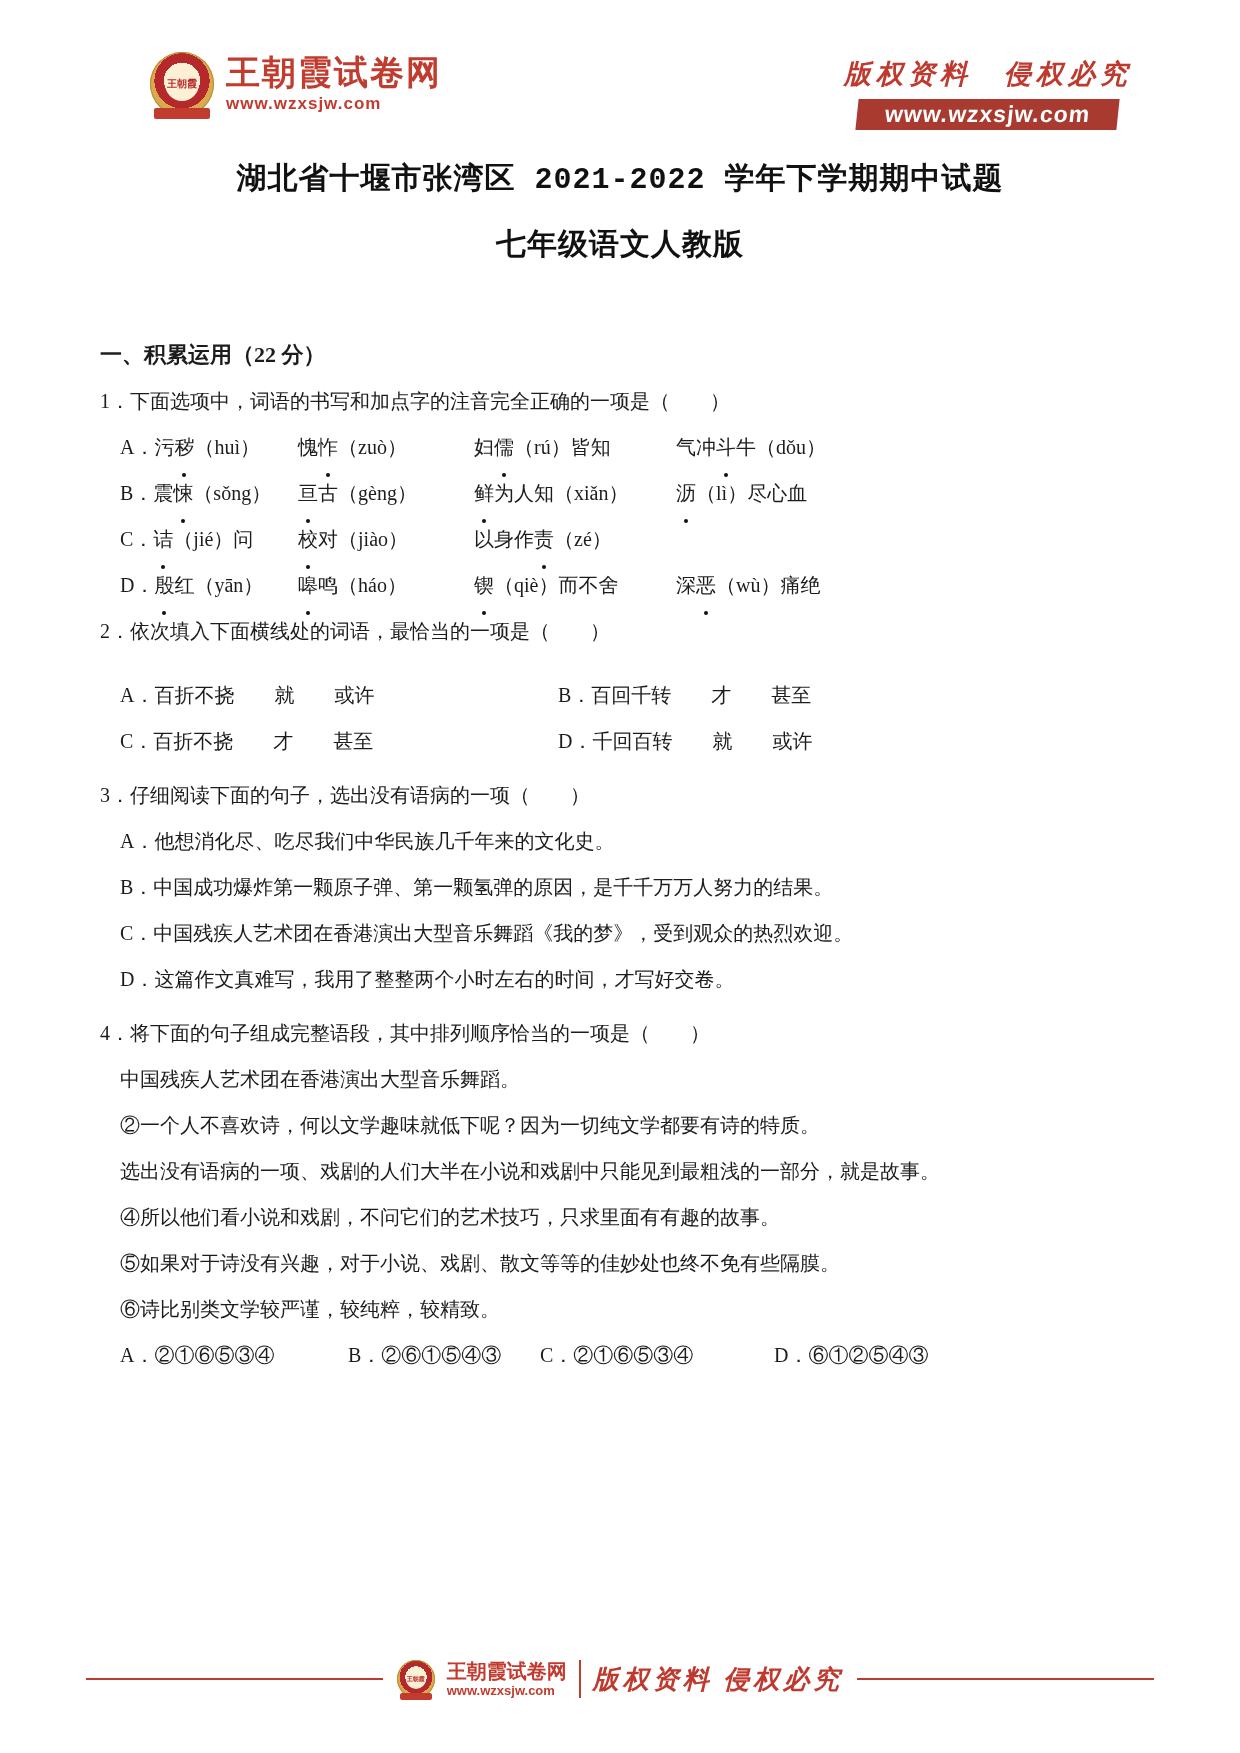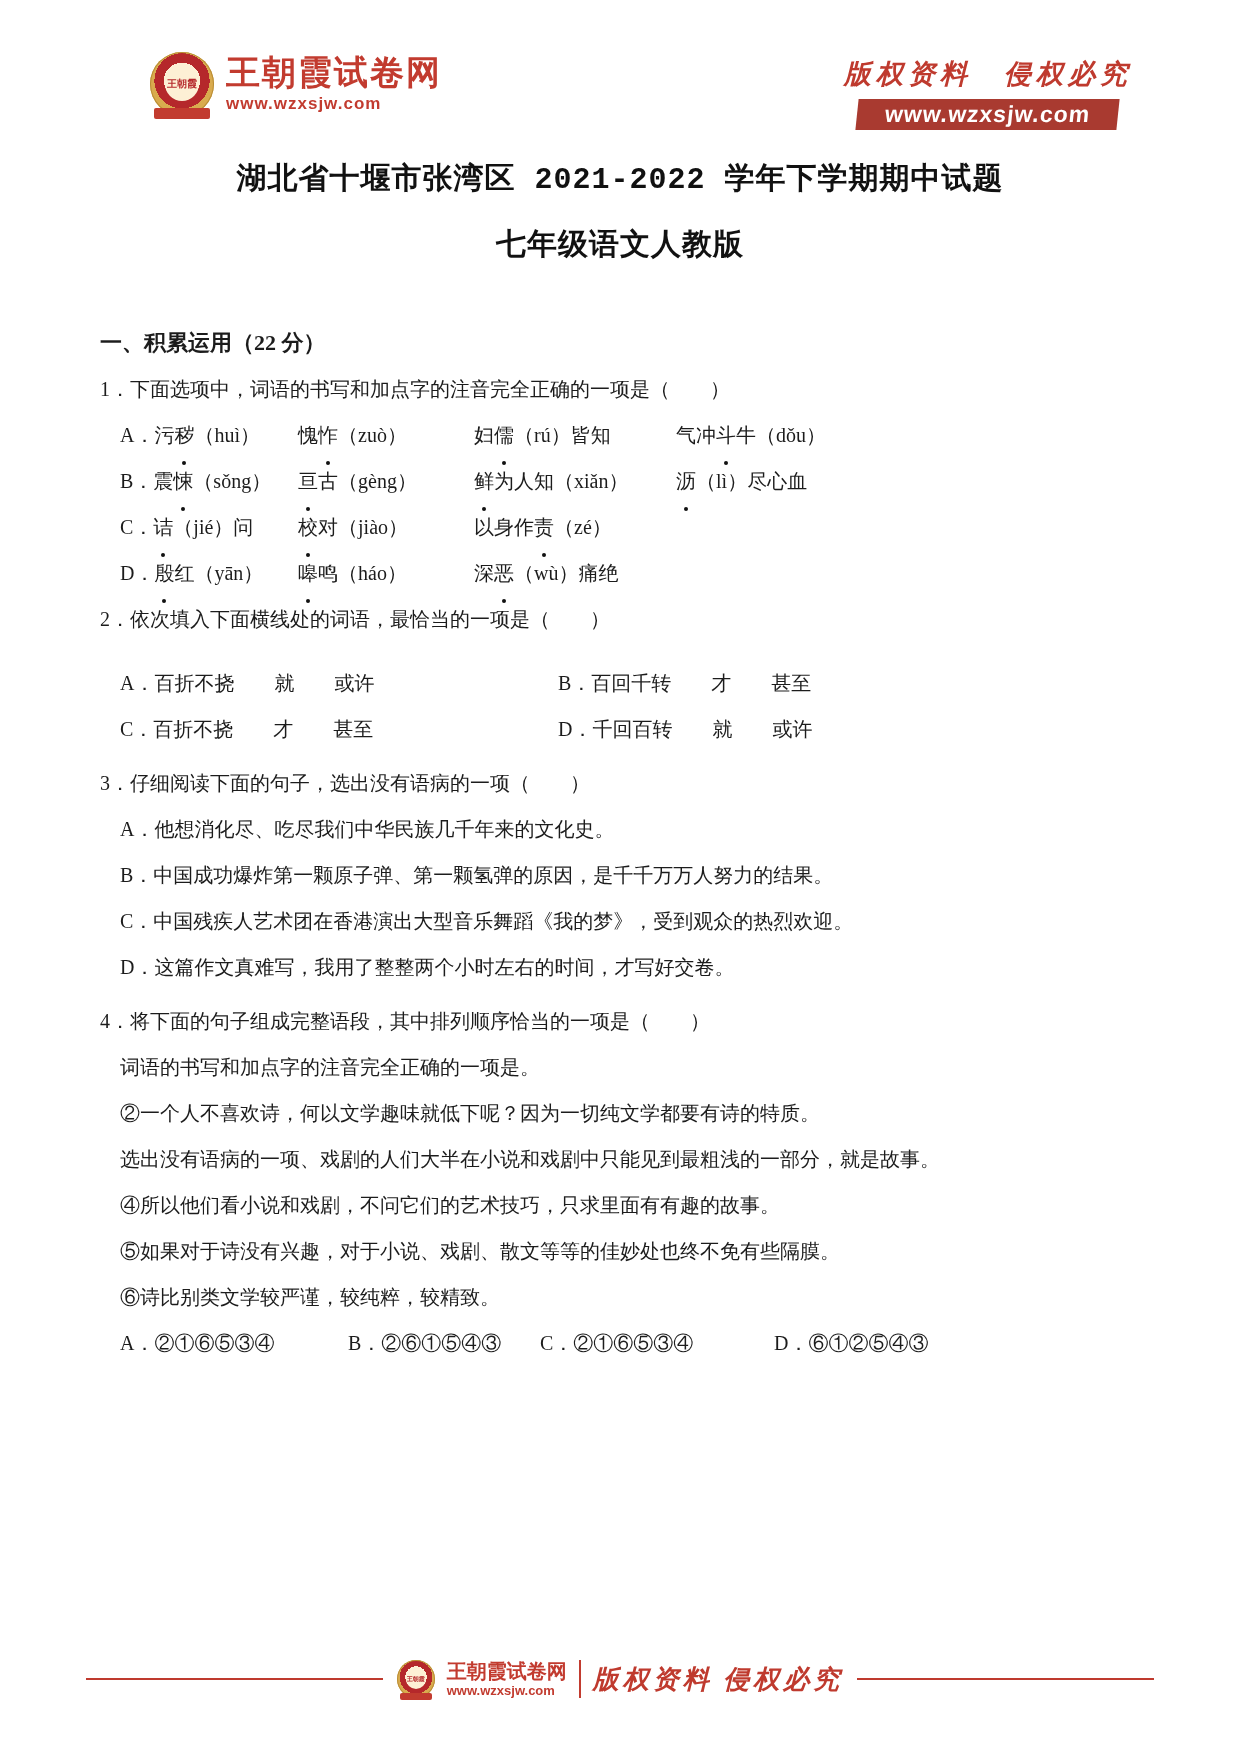--- a/index.html
+++ b/index.html
@@ -27,21 +27,21 @@
   .banner{background:#a93a30;color:#ffffff;font-family:"Liberation Sans",sans-serif;
           font-weight:700;font-size:23px;padding:2px 28px;transform:skewX(-6deg);letter-spacing:1px;}
 
   
   .title-block{position:absolute;top:146px;left:0;width:100%;text-align:center;
                font-family:Liberation Mono, monospace;font-weight:700;color:#111;}
   .title-line1{font-size:30px;letter-spacing:1px;}
   .title-line2{font-size:30px;margin-top:25px;letter-spacing:1px;}
 
   
-  .content{position:absolute;top:308px;left:100px;width:1044px;font-size:20px;line-height:46px;}
+  .content{position:absolute;top:320px;left:100px;width:1044px;font-size:20px;line-height:46px;}
   .section-heading{font-weight:700;font-size:22px;}
   .stem{line-height:46px;}
   .q1-row{display:grid;grid-template-columns:178px 176px 202px auto;padding-left:20px;}
   .q1-cell{white-space:nowrap;}
   .term span{position:relative;display:inline-block;}
   .term span.dotted::after{content:'';position:absolute;left:50%;bottom:-7px;
         transform:translateX(-50%);width:4px;height:4px;border-radius:50%;background:#111;}
   .passage{text-align:justify;text-indent:2em;line-height:50px;}
   .q2-grid{display:grid;grid-template-columns:438px auto;padding-left:20px;margin-top:18px;}
   .q3-list{padding-left:20px;}
@@ -106,20 +106,21 @@
           <span class="q1-cell"><span class="term"><span class="dotted">沥</span><span>（</span><span>l</span><span>ì</span><span>）</span><span>尽</span><span>心</span><span>血</span></span></span>
         </div>
         <div class="q1-row">
           <span class="q1-cell"><span>C．</span><span class="term"><span class="dotted">诘</span><span>（</span><span>j</span><span>i</span><span>é</span><span>）</span><span>问</span></span></span>
           <span class="q1-cell"><span class="term"><span class="dotted">校</span><span>对</span><span>（</span><span>j</span><span>i</span><span>à</span><span>o</span><span>）</span></span></span>
           <span class="q1-cell"><span class="term"><span>以</span><span>身</span><span>作</span><span class="dotted">责</span><span>（</span><span>z</span><span>é</span><span>）</span></span></span>
         </div>
         <div class="q1-row">
           <span class="q1-cell"><span>D．</span><span class="term"><span class="dotted">殷</span><span>红</span><span>（</span><span>y</span><span>ā</span><span>n</span><span>）</span></span></span>
           <span class="q1-cell"><span class="term"><span class="dotted">嗥</span><span>鸣</span><span>（</span><span>h</span><span>á</span><span>o</span><span>）</span></span></span>
+          <span class="q1-cell"><span class="term"><span class="dotted">锲</span><span>（</span><span>q</span><span>i</span><span>è</span><span>）</span><span>而</span><span>不</span><span>舍</span></span></span>
           <span class="q1-cell"><span class="term"><span>深</span><span class="dotted">恶</span><span>（</span><span>w</span><span>ù</span><span>）</span><span>痛</span><span>绝</span></span></span>
         </div>
       </div>
 
     <div class="stem">2．依次填入下面横线处的词语，最恰当的一项是（　　）</div>
     <div class="q2-grid">
         <div><span>A．</span><span>百折不挠　　就　　或许</span></div>
         <div><span>B．</span><span>百回千转　　才　　甚至</span></div>
         <div><span>C．</span><span>百折不挠　　才　　甚至</span></div>
         <div><span>D．</span><span>千回百转　　就　　或许</span></div>
@@ -128,21 +129,21 @@
     <div class="stem gap-top">3．仔细阅读下面的句子，选出没有语病的一项（　　）</div>
     <div class="q3-list">
         <div><span>A．</span><span>他想消化尽、吃尽我们中华民族几千年来的文化史。</span></div>
         <div><span>B．</span><span>中国成功爆炸第一颗原子弹、第一颗氢弹的原因，是千千万万人努力的结果。</span></div>
         <div><span>C．</span><span>中国残疾人艺术团在香港演出大型音乐舞蹈《我的梦》，受到观众的热烈欢迎。</span></div>
         <div><span>D．</span><span>这篇作文真难写，我用了整整两个小时左右的时间，才写好交卷。</span></div>
       </div>
 
     <div class="stem gap-top">4．将下面的句子组成完整语段，其中排列顺序恰当的一项是（　　）</div>
     <div class="q4-list">
-        <div>词语的书写和加点字的注音完全正确的一项是。</div>
+        <div>中国残疾人艺术团在香港演出大型音乐舞蹈。</div>
         <div>②一个人不喜欢诗，何以文学趣味就低下呢？因为一切纯文学都要有诗的特质。</div>
         <div>选出没有语病的一项、戏剧的人们大半在小说和戏剧中只能见到最粗浅的一部分，就是故事。</div>
         <div>④所以他们看小说和戏剧，不问它们的艺术技巧，只求里面有有趣的故事。</div>
         <div>⑤如果对于诗没有兴趣，对于小说、戏剧、散文等等的佳妙处也终不免有些隔膜。</div>
         <div>⑥诗比别类文学较严谨，较纯粹，较精致。</div>
       </div>
     <div class="q4-row">
         <span><span>A．</span><span>②①⑥⑤③④</span></span>
         <span><span>B．</span><span>②⑥①⑤④③</span></span>
         <span><span>C．</span><span>②①⑥⑤③④</span></span>

